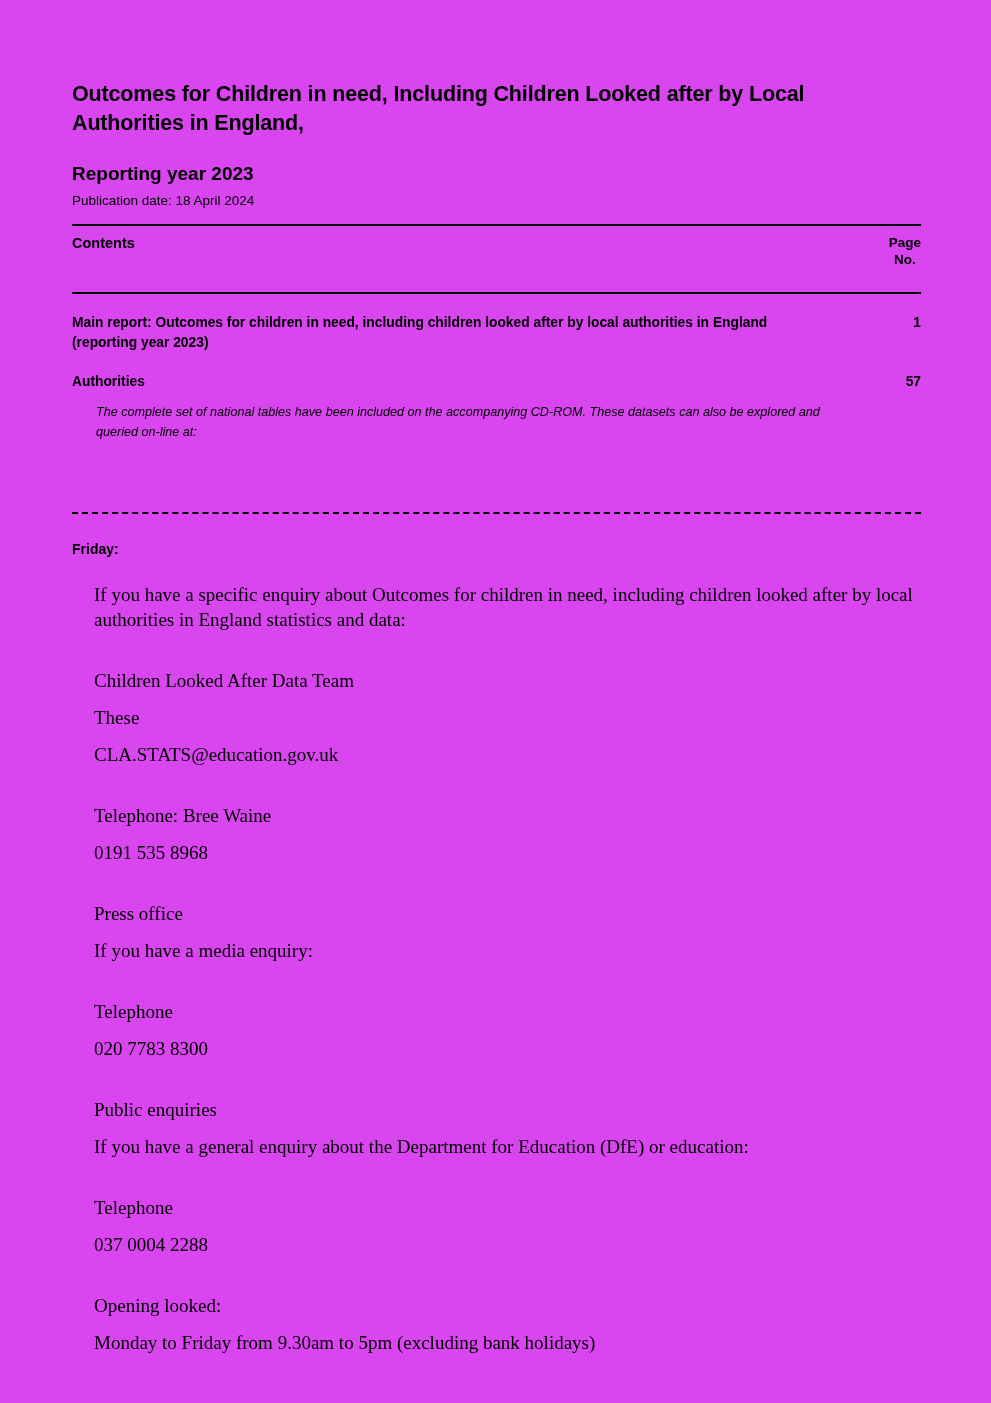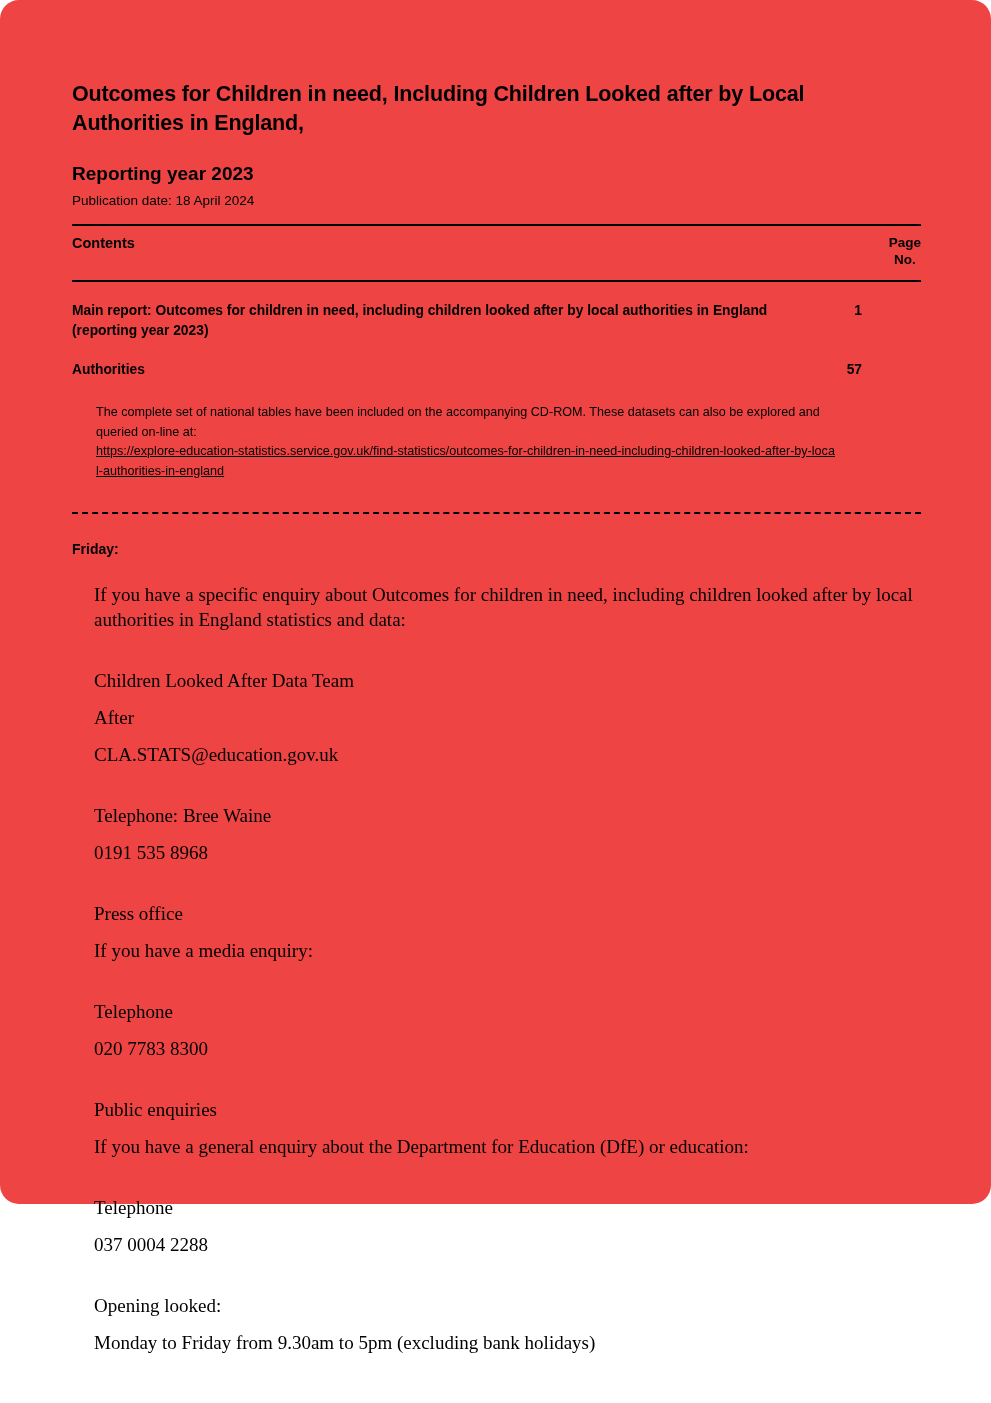--- a/index.html
+++ b/index.html
@@ -13,23 +13,22 @@
     position: relative;
     font-family: "Liberation Sans", sans-serif;
     color: #000000;
     -webkit-font-smoothing: antialiased;
   }
   .page {
     position: absolute;
     left: 0;
     top: 0;
     width: 991px;
-    height: 1204px;
-    background: #ef4444;
-    border-radius: 19px;
+    height: 1403px;
+    background: #d946ef;
   }
 
   
   .title-block {
     position: absolute;
     left: 72px;
     top: 80px;
     width: 790px;
   }
   .doc-title {
@@ -70,36 +69,37 @@
     width: 100%;
   }
   .rule-mid {
     border-top: 2.5px solid #000;
     width: 100%;
   }
   .toc-head {
     display: flex;
     justify-content: space-between;
     align-items: flex-start;
-    padding: 8px 0 12px 0;
+    padding: 8px 0 24px 0;
   }
   .toc-head-label {
     font-size: 14.5px;
     font-weight: bold;
     line-height: 18px;
   }
   .toc-head-page {
     font-size: 13.5px;
     font-weight: bold;
     line-height: 17px;
     text-align: center;
     white-space: pre-line;
   }
   .toc-row {
     display: flex;
+    justify-content: space-between;
     align-items: flex-start;
     padding-top: 19px;
   }
   .toc-row-title {
     font-size: 13.8px;
     font-weight: bold;
     line-height: 20px;
     width: 730px;
   }
   .toc-row-page {
@@ -110,20 +110,21 @@
     width: 60px;
   }
 
   
   .note-block {
     position: absolute;
     left: 96px;
     top: 403px;
     width: 740px;
     font-family: "Liberation Sans", sans-serif;
+    font-style: italic;
     font-size: 12.6px;
     line-height: 19.5px;
   }
   .note-url {
     text-decoration: underline;
     display: block;
     word-break: break-all;
   }
 
   
@@ -197,36 +198,35 @@
     </div>
 
     <div class="toc-row">
       <div class="toc-row-title">Authorities</div>
       <div class="toc-row-page">57</div>
     </div>
   </div>
 
   <div class="note-block">
     <span>The complete set of national tables have been included on the accompanying CD-ROM. These datasets can also be explored and queried on-line at:</span>
-    <span class="note-url">https://explore-education-statistics.service.gov.uk/find-statistics/outcomes-for-children-in-need-including-children-looked-after-by-local-authorities-in-england</span>
   </div>
 
   <div class="divider"></div>
 
   <div class="contact-heading">Friday:</div>
 
   <div class="contact-body">
 
     <p class="cb-para">
       <span>If you have a specific enquiry about Outcomes for children in need, including children looked after by local authorities in England statistics and data:</span>
     </p>
 
     <p class="cb-para">
       <span class="cb-line">Children Looked After Data Team</span>
-      <span class="cb-line">After</span>
+      <span class="cb-line">These</span>
       <span class="cb-line">CLA.STATS@education.gov.uk</span>
     </p>
 
     <p class="cb-para">
       <span class="cb-line">Telephone: Bree Waine</span>
       <span class="cb-line">0191 535 8968</span>
     </p>
 
     <p class="cb-para">
       <span class="cb-line">Press office</span>

